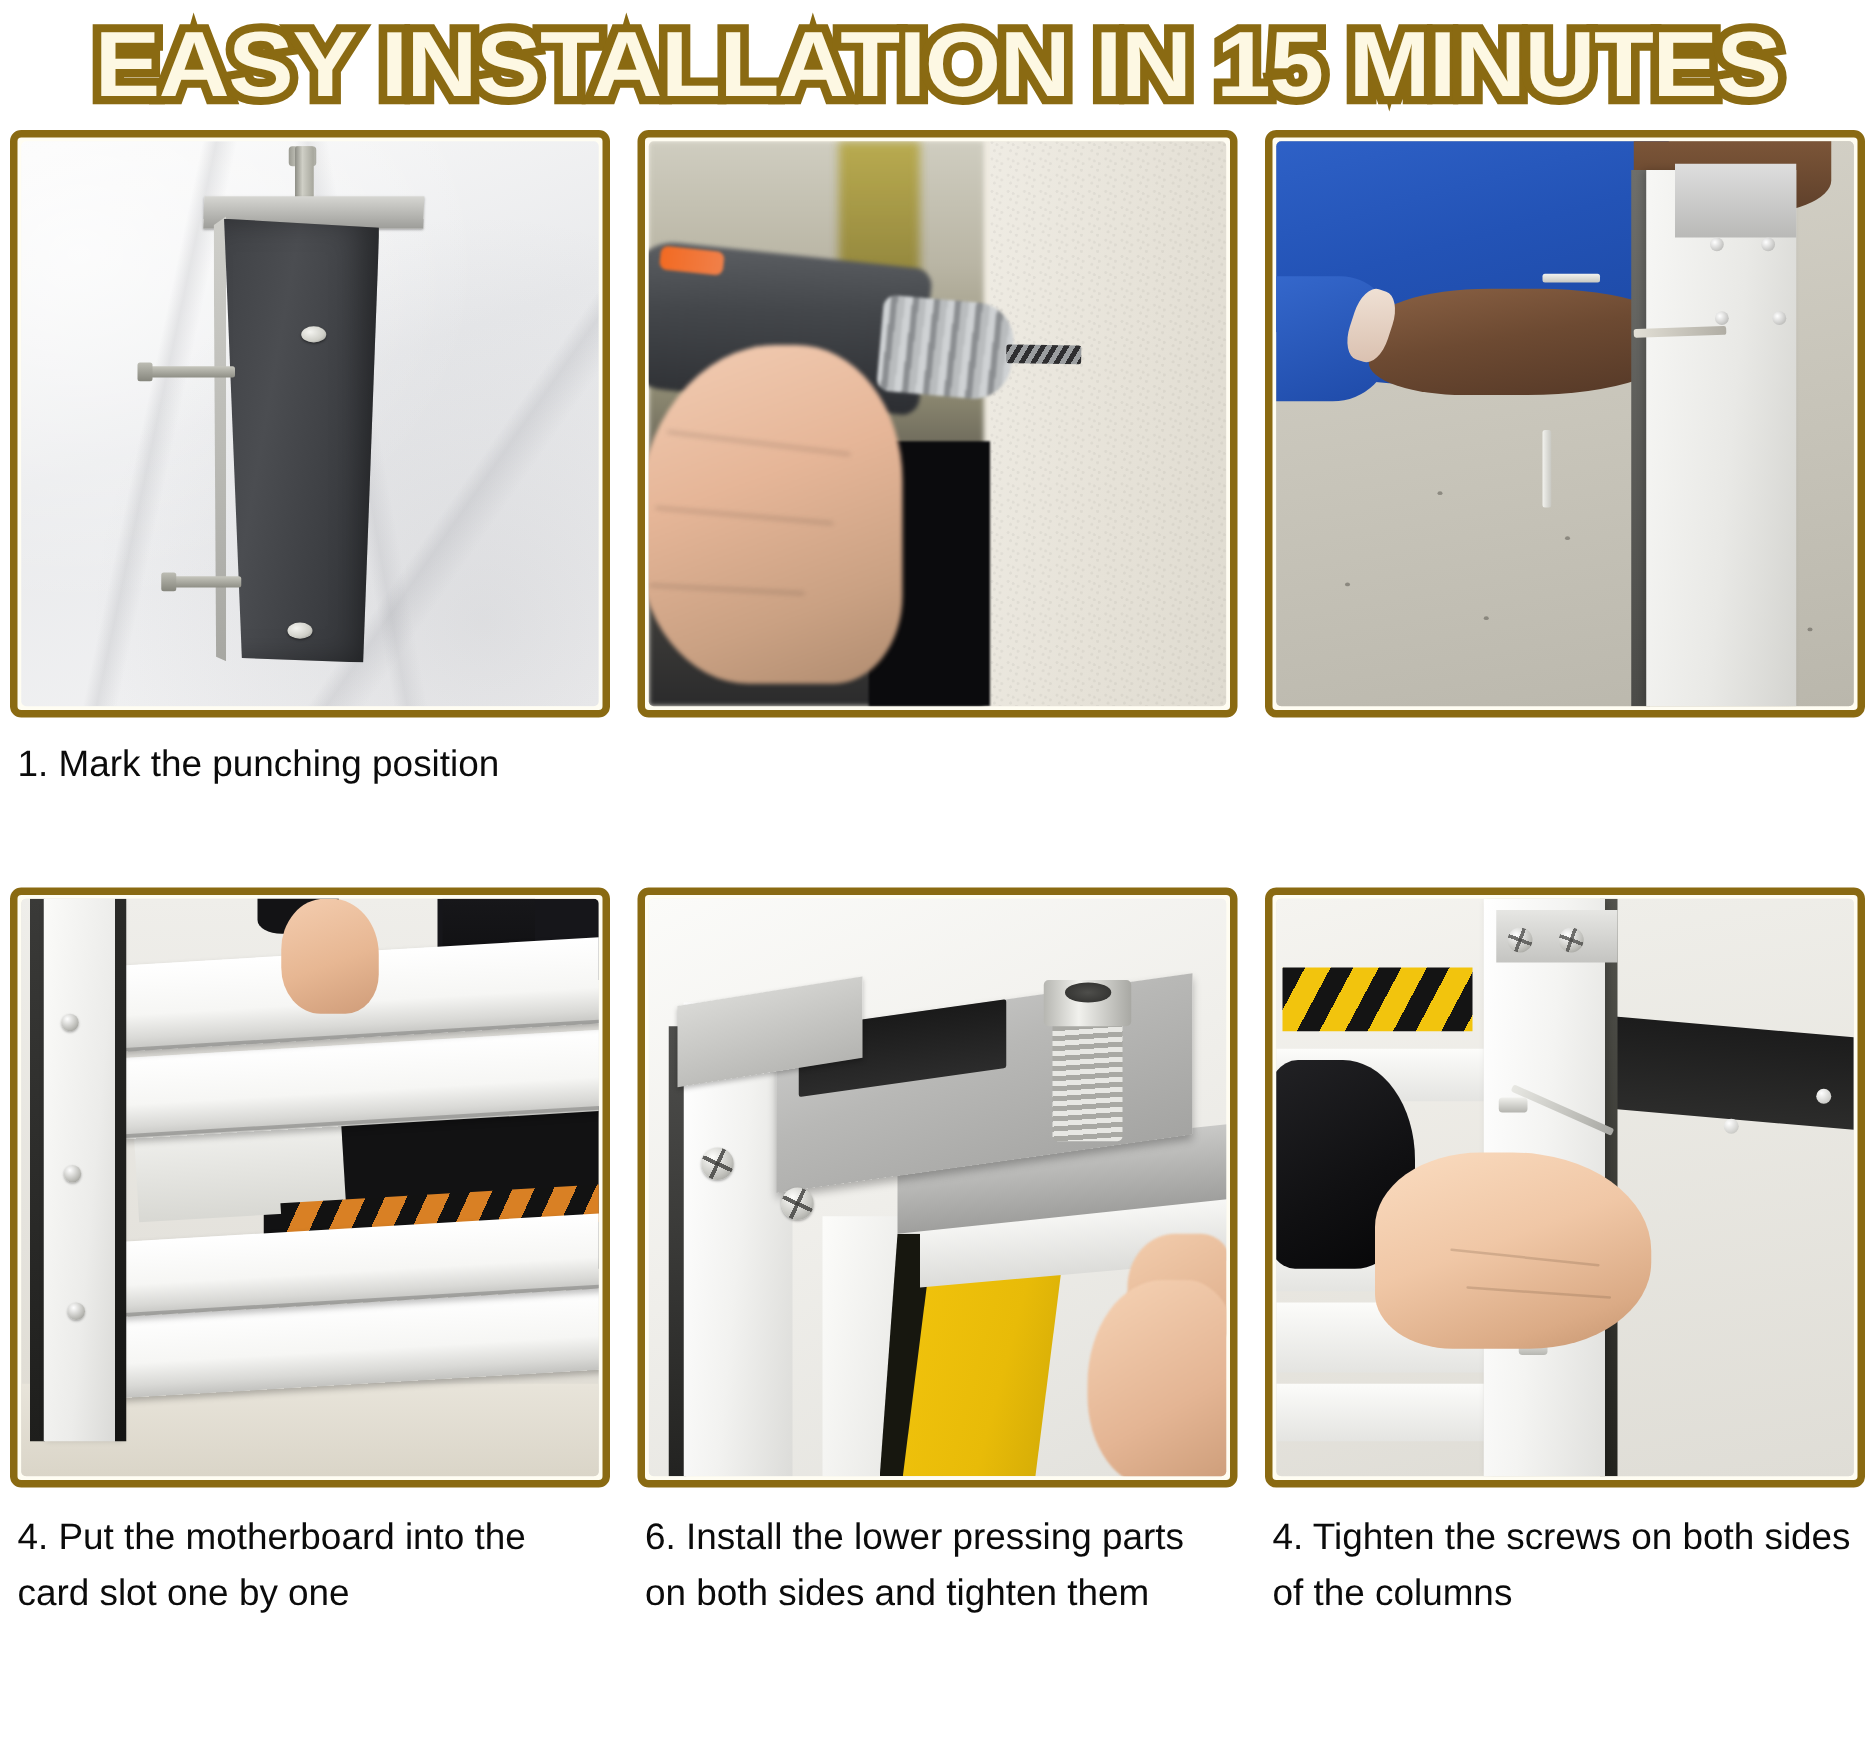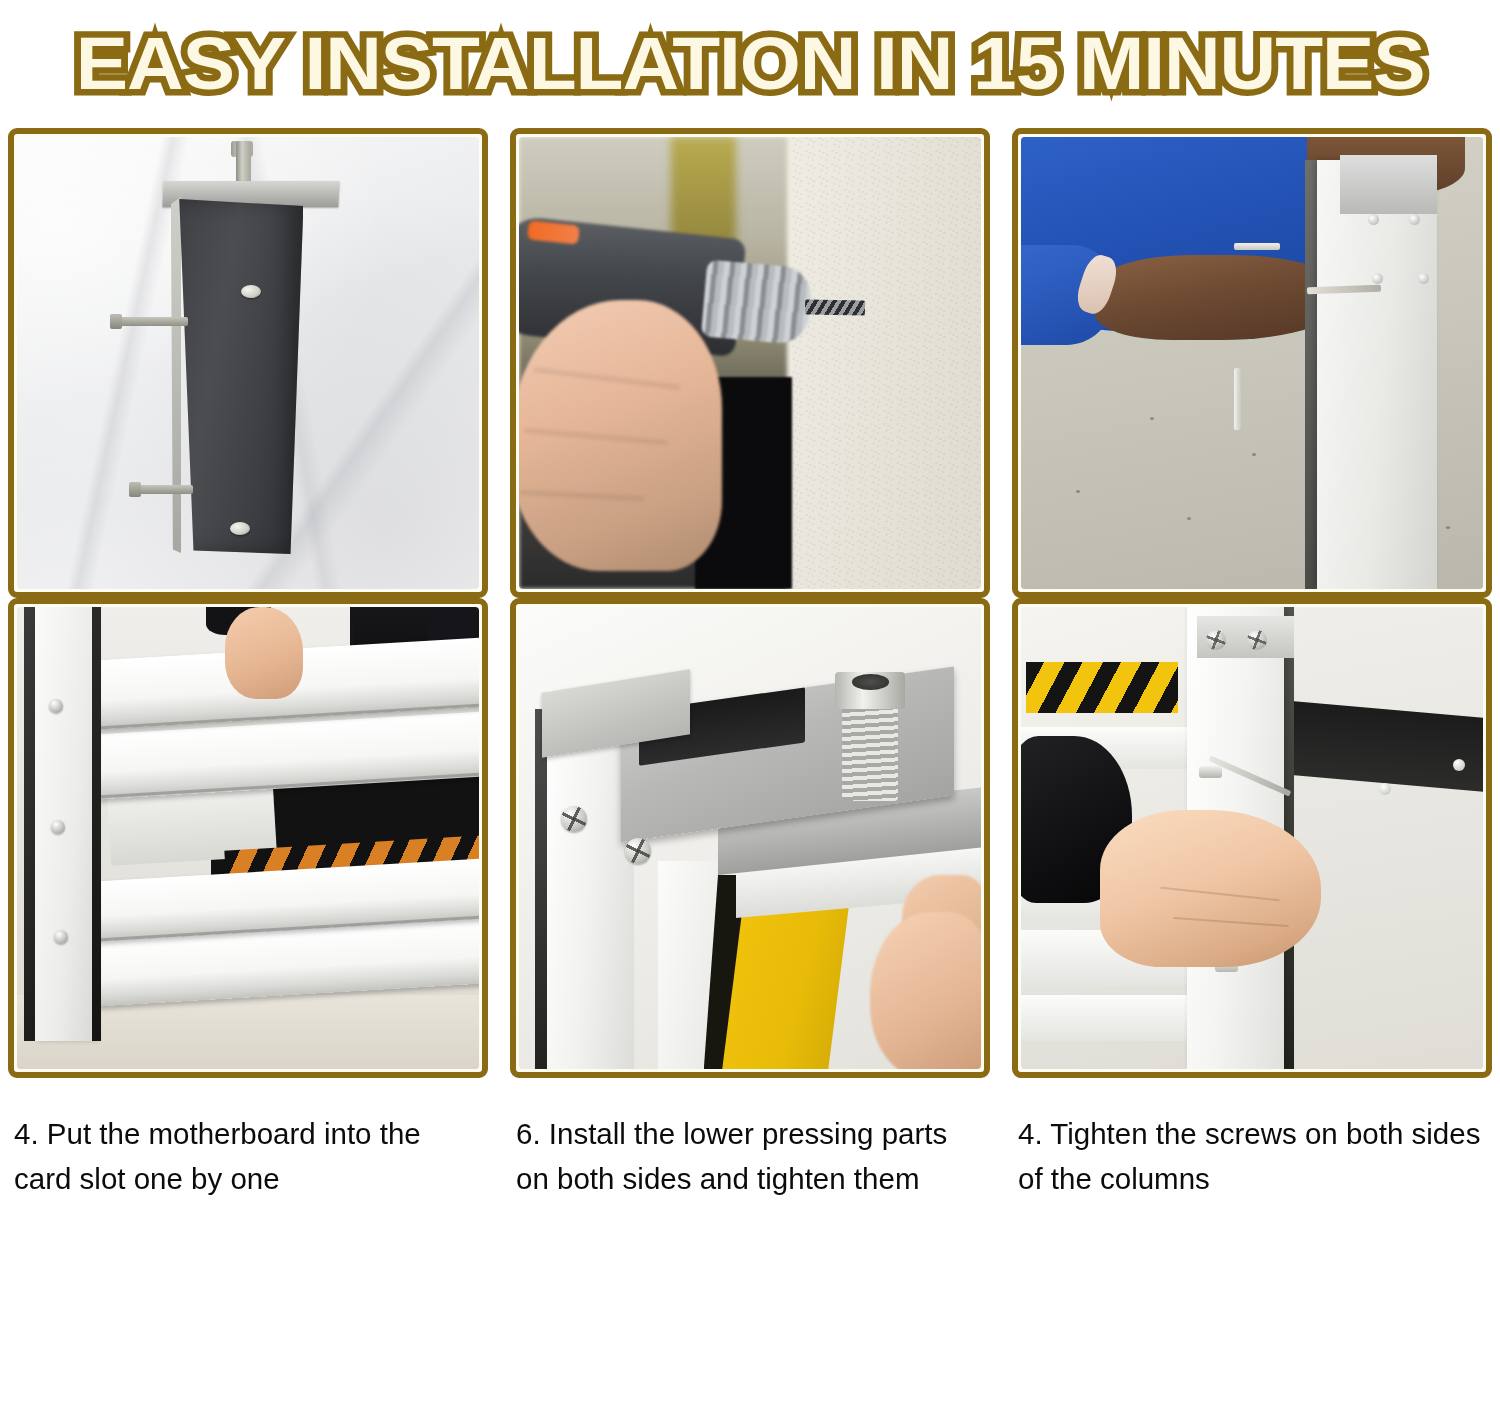--- a/index.html
+++ b/index.html
@@ -9,21 +9,21 @@
   }
   body {
     width: 1500px;
     height: 1403px;
     font-family: "Liberation Sans", sans-serif;
     overflow: hidden;
   }
 
   
   .title-bar {
-    height: 128px;
+    height: 104px;
     display: flex;
     align-items: center;
     justify-content: center;
     overflow: hidden;
   }
   .title-text {
     font-family: "Liberation Sans", sans-serif;
     font-weight: bold;
     font-size: 74px;
     letter-spacing: -1px;
@@ -63,21 +63,21 @@
     border-radius: 4px;
   }
   .caption {
     font-size: 29.5px;
     line-height: 1.52;
     color: #0b0b0b;
     padding: 16px 6px 0 6px;
     min-height: 120px;
   }
   .row2 .frame { height: 480px; }
-  .row2 .caption { padding-top: 34px; }
+  .row2 .caption { padding-top: 18px; }
 
   
   .p1 { background: linear-gradient(160deg,#fafafa 0%,#e9eaec 45%,#f4f4f5 100%); }
   .p1 .cloth {
     position: absolute; inset: 0;
     background:
       linear-gradient(102deg, rgba(0,0,0,0) 26%, rgba(150,152,158,.20) 28%, rgba(0,0,0,0) 31%),
       linear-gradient(80deg, rgba(0,0,0,0) 55%, rgba(150,152,158,.16) 57%, rgba(0,0,0,0) 60%),
       linear-gradient(125deg, rgba(0,0,0,0) 70%, rgba(140,142,150,.18) 72%, rgba(0,0,0,0) 76%),
       radial-gradient(ellipse at 80% 85%, rgba(120,122,130,.16), rgba(0,0,0,0) 60%),
@@ -559,20 +559,21 @@
         <div class="postedge"></div>
         <div class="post"></div>
         <div class="hole h1"></div>
         <div class="hole h2"></div>
         <div class="stud s1"></div>
         <div class="studcap c1"></div>
         <div class="stud s2"></div>
         <div class="studcap c2"></div>
       </div>
     </div>
+    <div class="caption">1. Mark the punching position</div>
   </div>
 
   <div class="cell">
     <div class="frame">
       <div class="photo p2">
         <div class="bgblur"></div>
         <div class="bottle"></div>
         <div class="wall"></div>
         <div class="walltex"></div>
         <div class="darkblock"></div>

